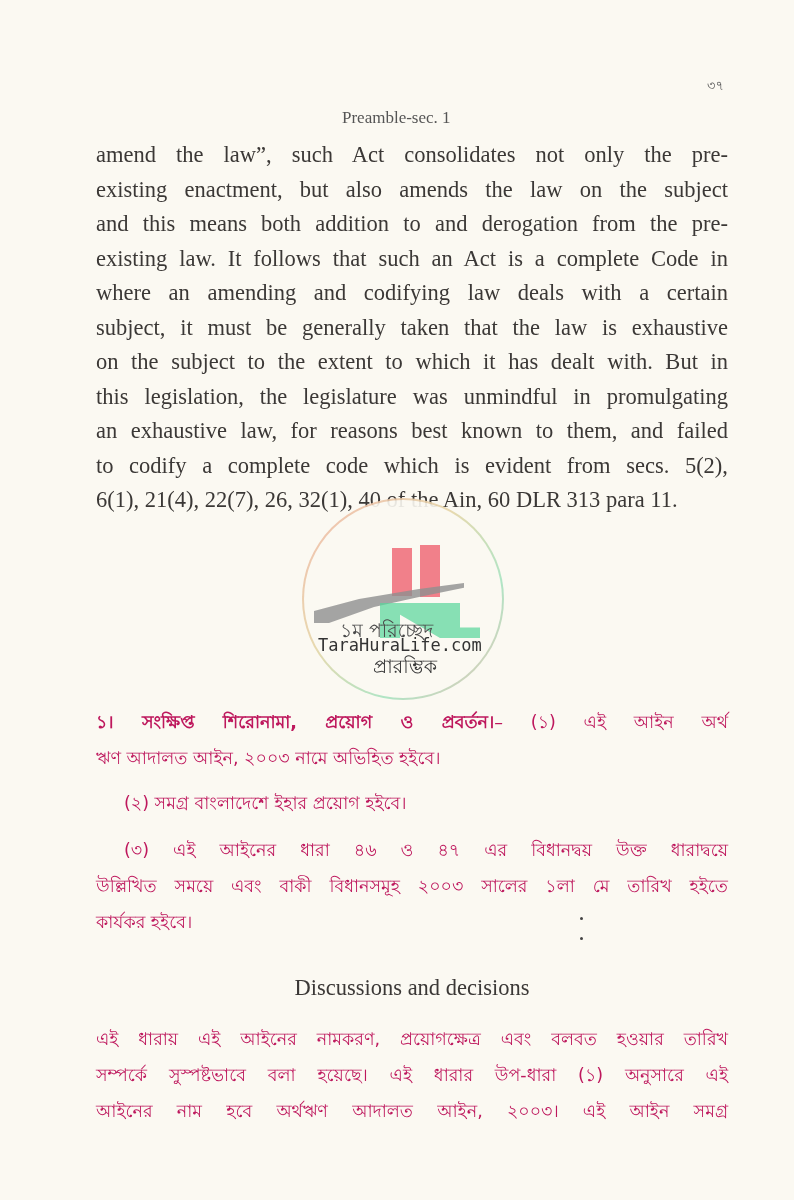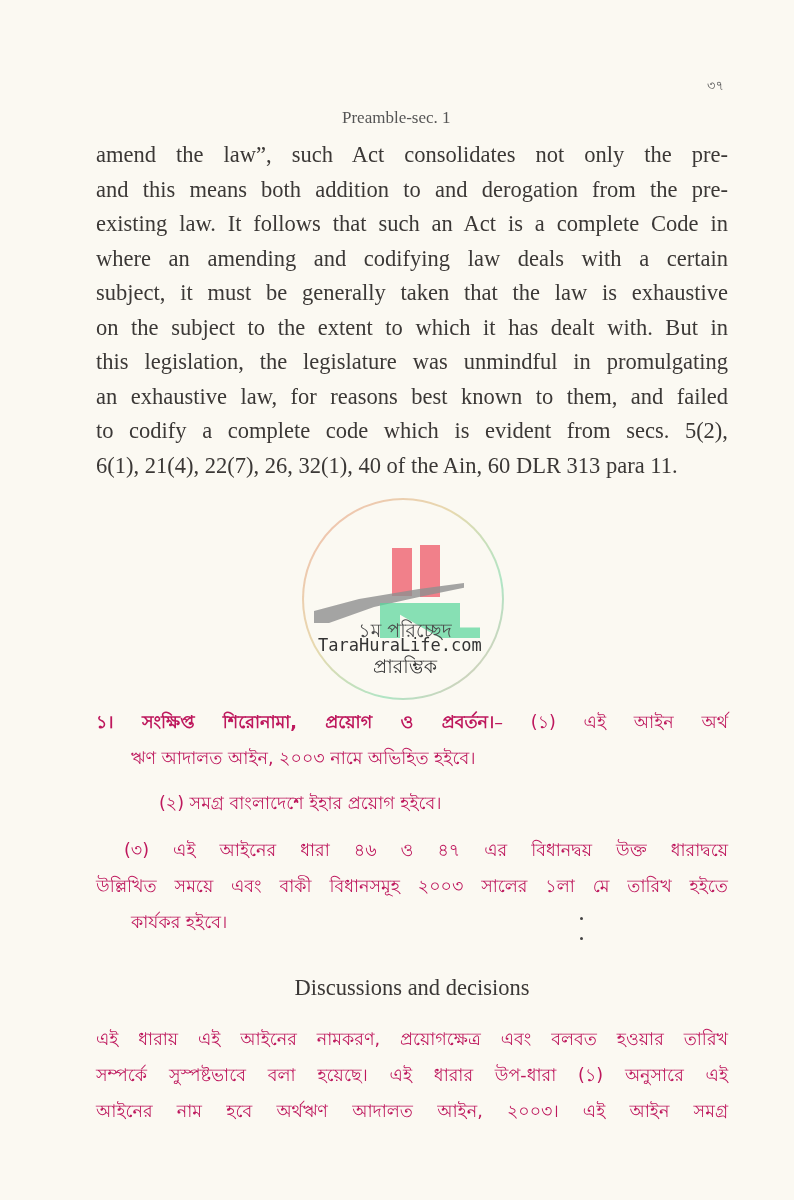--- a/index.html
+++ b/index.html
@@ -46,56 +46,57 @@
       position: absolute; left: 314px; top: 583px; width: 150px; height: 40px;
       background: #8e8e8e; opacity: 0.8;
       clip-path: polygon(0 70%, 30% 40%, 70% 15%, 100% 0, 100% 12%, 70% 35%, 40% 60%, 10% 100%, 0 100%);
     }
     .wm-green {
       position: absolute; left: 380px; top: 603px; width: 100px; height: 35px;
       background: #55d69a; opacity: 0.7;
       clip-path: polygon(0 0, 20% 0, 20% 100%, 0 100%, 0 0, 60% 0, 80% 0, 80% 70%, 100% 70%, 100% 100%, 60% 100%);
     }
     .chapter-num {
-      position: absolute; left: 340px; width: 130px; top: 616px; text-align: center;
+      position: absolute; left: 340px; width: 130px; top: 616px; 
       font-family: "DejaVu Sans", sans-serif; font-size: 19px; color: #4a4a4a;
     }
     .wm-site {
       position: absolute; left: 318px; width: 150px; top: 635px; text-align: center;
       font-family: "DejaVu Sans Mono", monospace; font-size: 17px; color: #333;
     }
     .chapter-title {
       position: absolute; left: 340px; width: 130px; top: 652px; text-align: center;
       font-family: "DejaVu Sans", sans-serif; font-size: 19px; color: #3a3a3a;
     }
     .bn {
       position: absolute; left: 96px; width: 632px;
       font-family: "DejaVu Sans", sans-serif;
       font-size: 17.5px; line-height: 36px; color: #be185d;
     }
     .bn .line { display: block; text-align: justify; text-align-last: justify; white-space: nowrap; }
-    .bn .line.last { text-align-last: left; margin-left: 35px; }
+    .bn .line.last { text-align-last: left; }
     .bn .line.indent { padding-left: 28px; }
     .bold { font-weight: bold; }
     .heading {
       position: absolute; left: 96px; width: 632px; top: 975px; text-align: center;
       font-size: 22.5px; color: #3b3836;
     }
     .speck { position:absolute; width:3px; height:3px; border-radius:50%; background:#444; }
   </style>
 </head>
 <body>
 
 <div class="running-head">
   <span class="rh-title">Preamble-sec. 1</span>
   <span class="rh-page">৩৭</span>
 </div>
 
 <div class="para-en">
   <span class="line">amend the law”, such Act consolidates not only the pre-</span>
+  <span class="line">existing enactment, but also amends the law on the subject</span>
   <span class="line">and this means both addition to and derogation from the pre-</span>
   <span class="line">existing law. It follows that such an Act is a complete Code in</span>
   <span class="line">where an amending and codifying law deals with a certain</span>
   <span class="line">subject, it must be generally taken that the law is exhaustive</span>
   <span class="line">on the subject to the extent to which it has dealt with. But in</span>
   <span class="line">this legislation, the legislature was unmindful in promulgating</span>
   <span class="line">an exhaustive law, for reasons best known to them, and failed</span>
   <span class="line">to codify a complete code which is evident from secs. 5(2),</span>
   <span class="line last">6(1), 21(4), 22(7), 26, 32(1), 40 of the Ain, 60 DLR 313 para 11.</span>
 </div>

